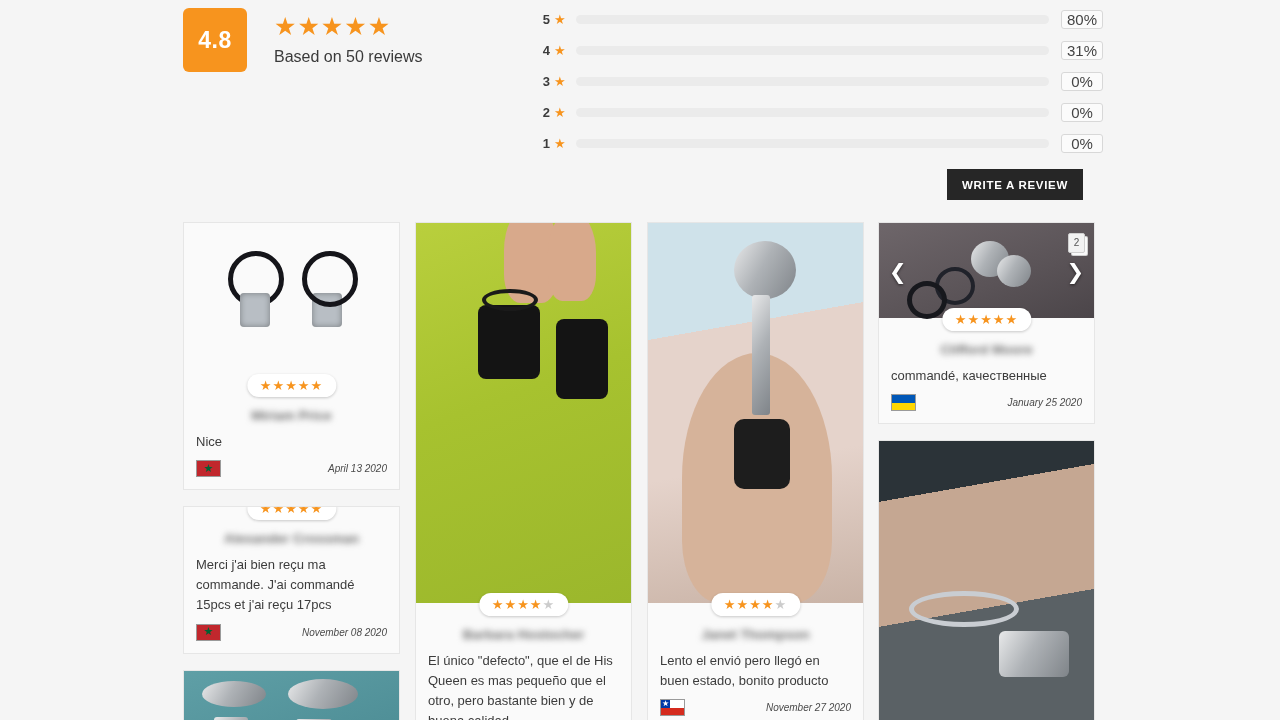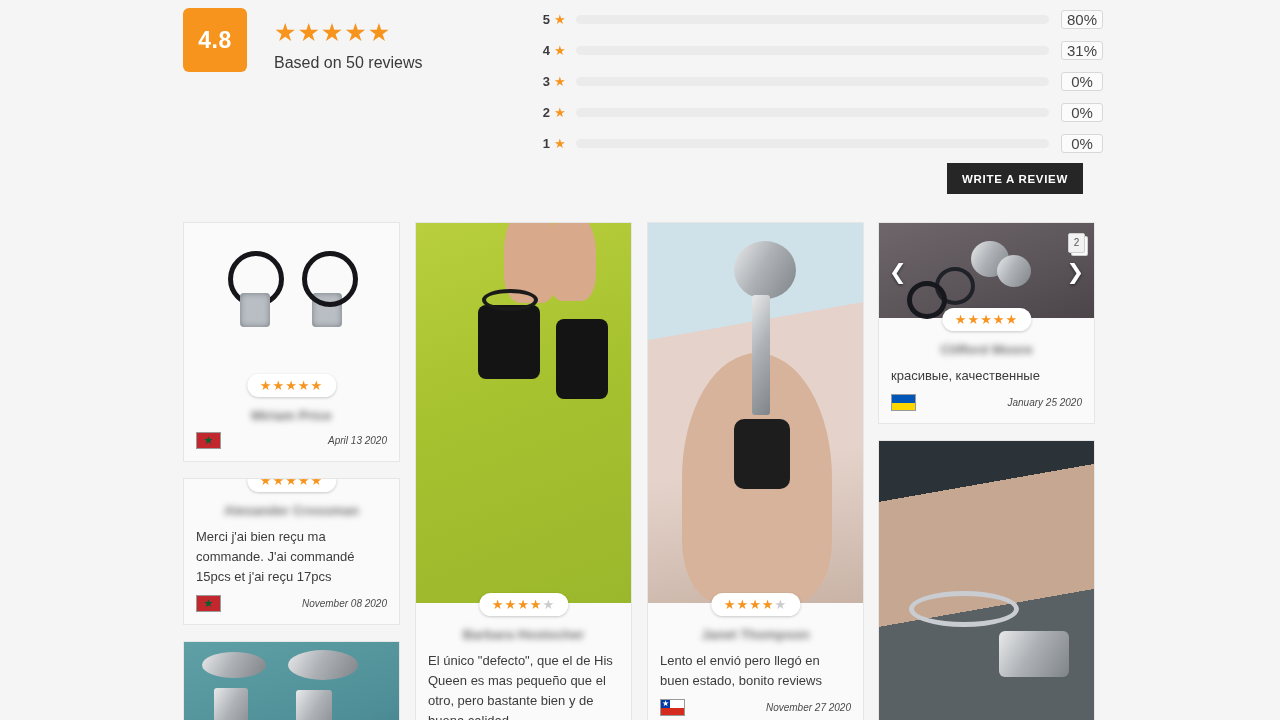--- a/index.html
+++ b/index.html
@@ -8,21 +8,21 @@
     background: #f5f5f5;
     font-family: "Liberation Sans", sans-serif;
     overflow: hidden;
   }
   .page { position: relative; width: 1280px; height: 720px; }
 
   
   .summary {
     position: absolute; left: 183px; top: 0; width: 920px; height: 160px;
   }
-  .sum-left { position: absolute; left: 0; top: 8px; display: flex; align-items: flex-end; }
+  .sum-left { position: absolute; left: 0; top: 8px; display: flex; align-items: flex-start; }
   .score-badge {
     width: 64px; height: 64px; border-radius: 6px;
     background: #f7941e;
     color: #fff; font-size: 23px; font-weight: bold;
     display: flex; align-items: center; justify-content: center;
     letter-spacing: 0.5px;
   }
   .sum-text { margin-left: 27px; padding-top: 6px; }
   .stars-big { font-size: 25px; color: #f7941e; letter-spacing: 1px; line-height: 1; }
   .based-on { margin-top: 9px; font-size: 16px; color: #3a3a3a; }
@@ -38,21 +38,21 @@
   }
   .bar-fill { height: 100%; background: #f7941e; border-radius: 5px; }
   .bar-pct {
     width: 42px; height: 19px; line-height: 17px; text-align: center;
     font-size: 15px; color: #444;
     border: 1px solid #d8d8d8; background: #fbfbfb; border-radius: 3px;
   }
 
   
   .write-btn {
-    position: absolute; left: 947px; top: 163px;
+    position: absolute; left: 947px; top: 169px;
     width: 136px; height: 31px;
     background: #262626; color: #fff;
     font-size: 11.5px; font-weight: bold; letter-spacing: 0.7px;
     display: flex; align-items: center; justify-content: center;
     border: none; cursor: pointer;
     font-family: "Liberation Sans", sans-serif;
   }
 
   
   .grid {
@@ -239,20 +239,21 @@
           <div class="ph ph-green">
             <span class="kc" style="left:56px;top:70px;"></span>
             <span class="kc" style="left:128px;top:70px;"></span>
           </div>
           <div class="pill">
             <span class="on">★★★★★</span><span class="off"></span>
           </div>
         </div>
         <div class="card-body">
           <div class="r-name">Miriam Price</div>
+          <div class="r-text">Nice</div>
           <div class="r-foot">
             <span class="flag flag-ma"></span>
             <span class="r-date">April 13 2020</span>
           </div>
         </div>
       </div>
 
       <div class="card">
         <div class="card-media" style="height:0">
           <div class="pill">
@@ -315,21 +316,21 @@
             <span class="metal" style="left:86px;top:18px;width:62px;height:58px;border-radius:50%;"></span>
             <span class="metal" style="left:104px;top:72px;width:18px;height:120px;"></span>
             <span class="tag" style="left:86px;top:196px;width:56px;height:70px;border-radius:10px;background:#1d1d1d;"></span>
           </div>
           <div class="pill">
             <span class="on">★★★★</span><span class="off">★</span>
           </div>
         </div>
         <div class="card-body">
           <div class="r-name">Janet Thompson</div>
-          <div class="r-text">Lento el envió pero llegó en buen estado, bonito reviews</div>
+          <div class="r-text">Lento el envió pero llegó en buen estado, bonito producto</div>
           <div class="r-foot">
             <span class="flag flag-cl">
                 <span class="canton">★</span>
               </span>
             <span class="r-date">November 27 2020</span>
           </div>
         </div>
       </div>
 
     </div>
@@ -346,21 +347,21 @@
           </div>
           <span class="car-arrow car-prev">❮</span>
           <span class="car-arrow car-next">❯</span>
           <span class="car-count">2</span>
           <div class="pill">
             <span class="on">★★★★★</span><span class="off"></span>
           </div>
         </div>
         <div class="card-body">
           <div class="r-name">Clifford Moore</div>
-          <div class="r-text">красивые, качественные</div>
+          <div class="r-text">commandé, качественные</div>
           <div class="r-foot">
             <span class="flag flag-ua"></span>
             <span class="r-date">January 25 2020</span>
           </div>
         </div>
       </div>
 
       <div class="card">
         <div class="card-media">
           <div class="ph ph-gray2">

